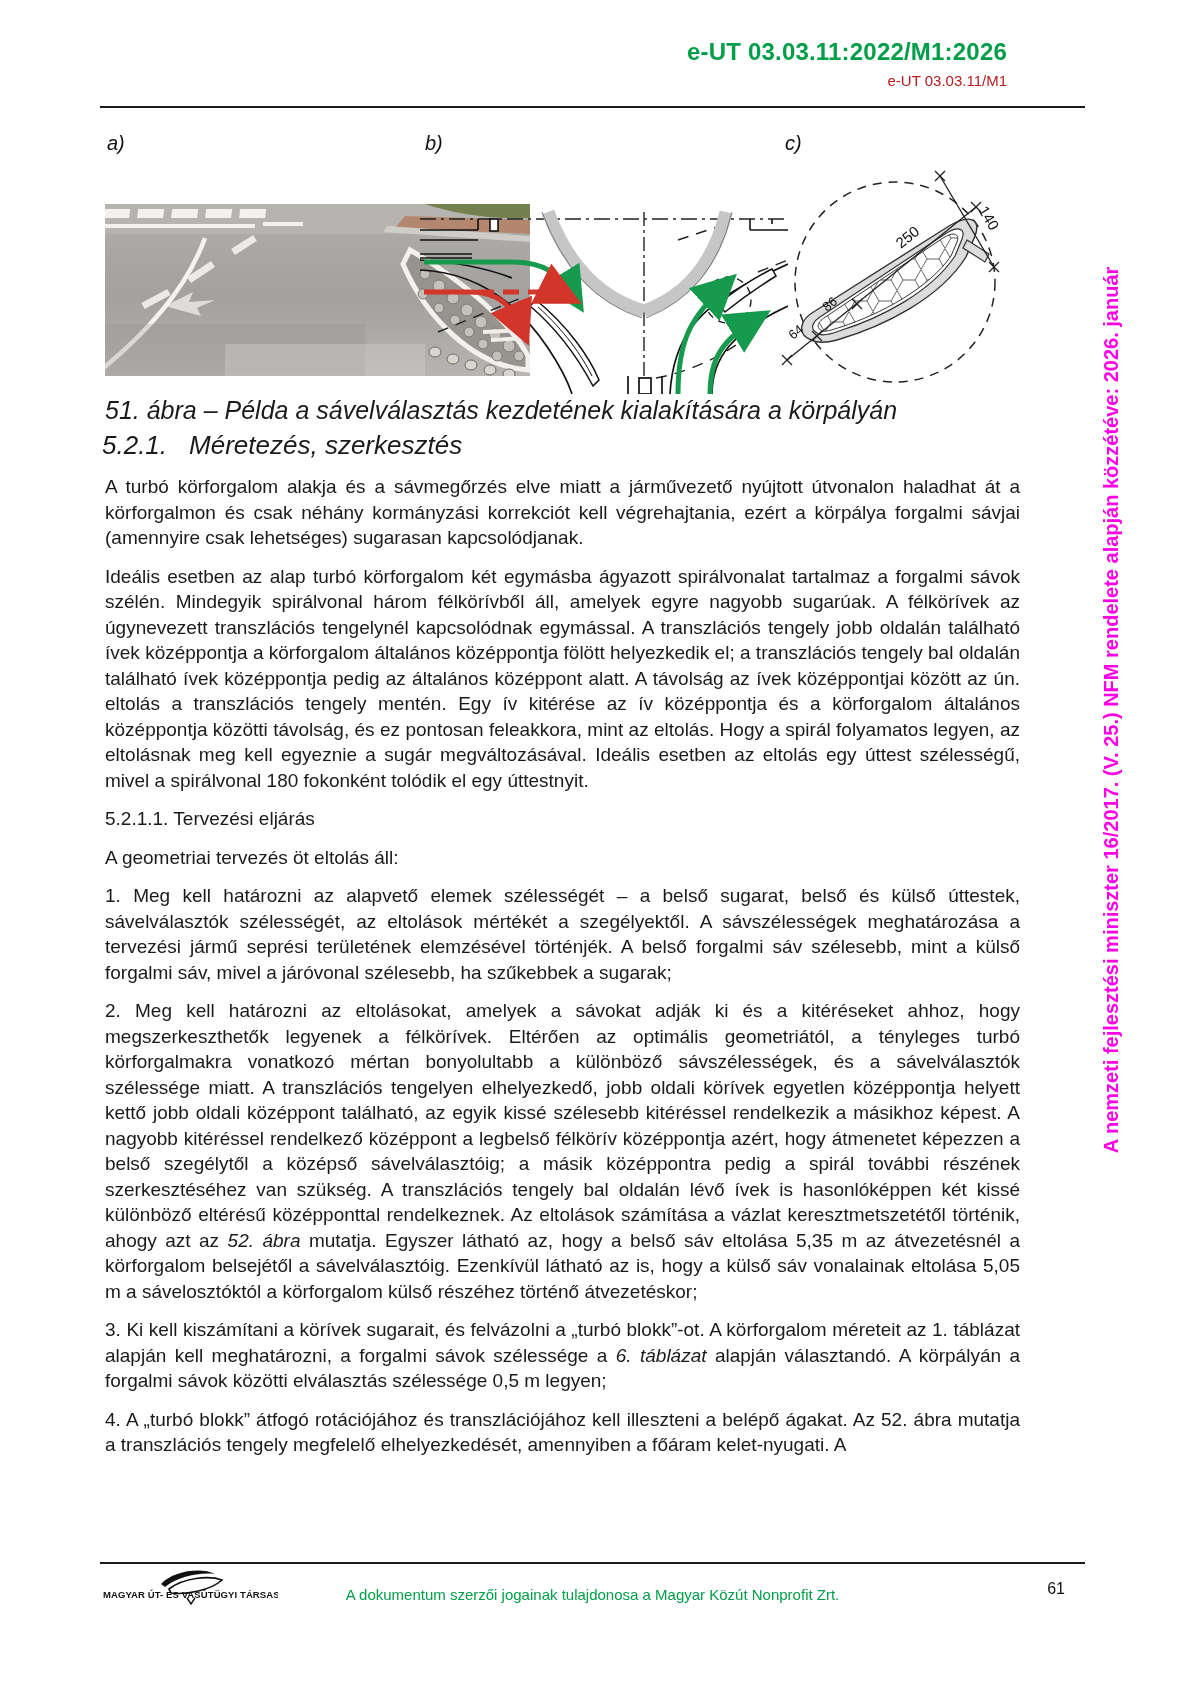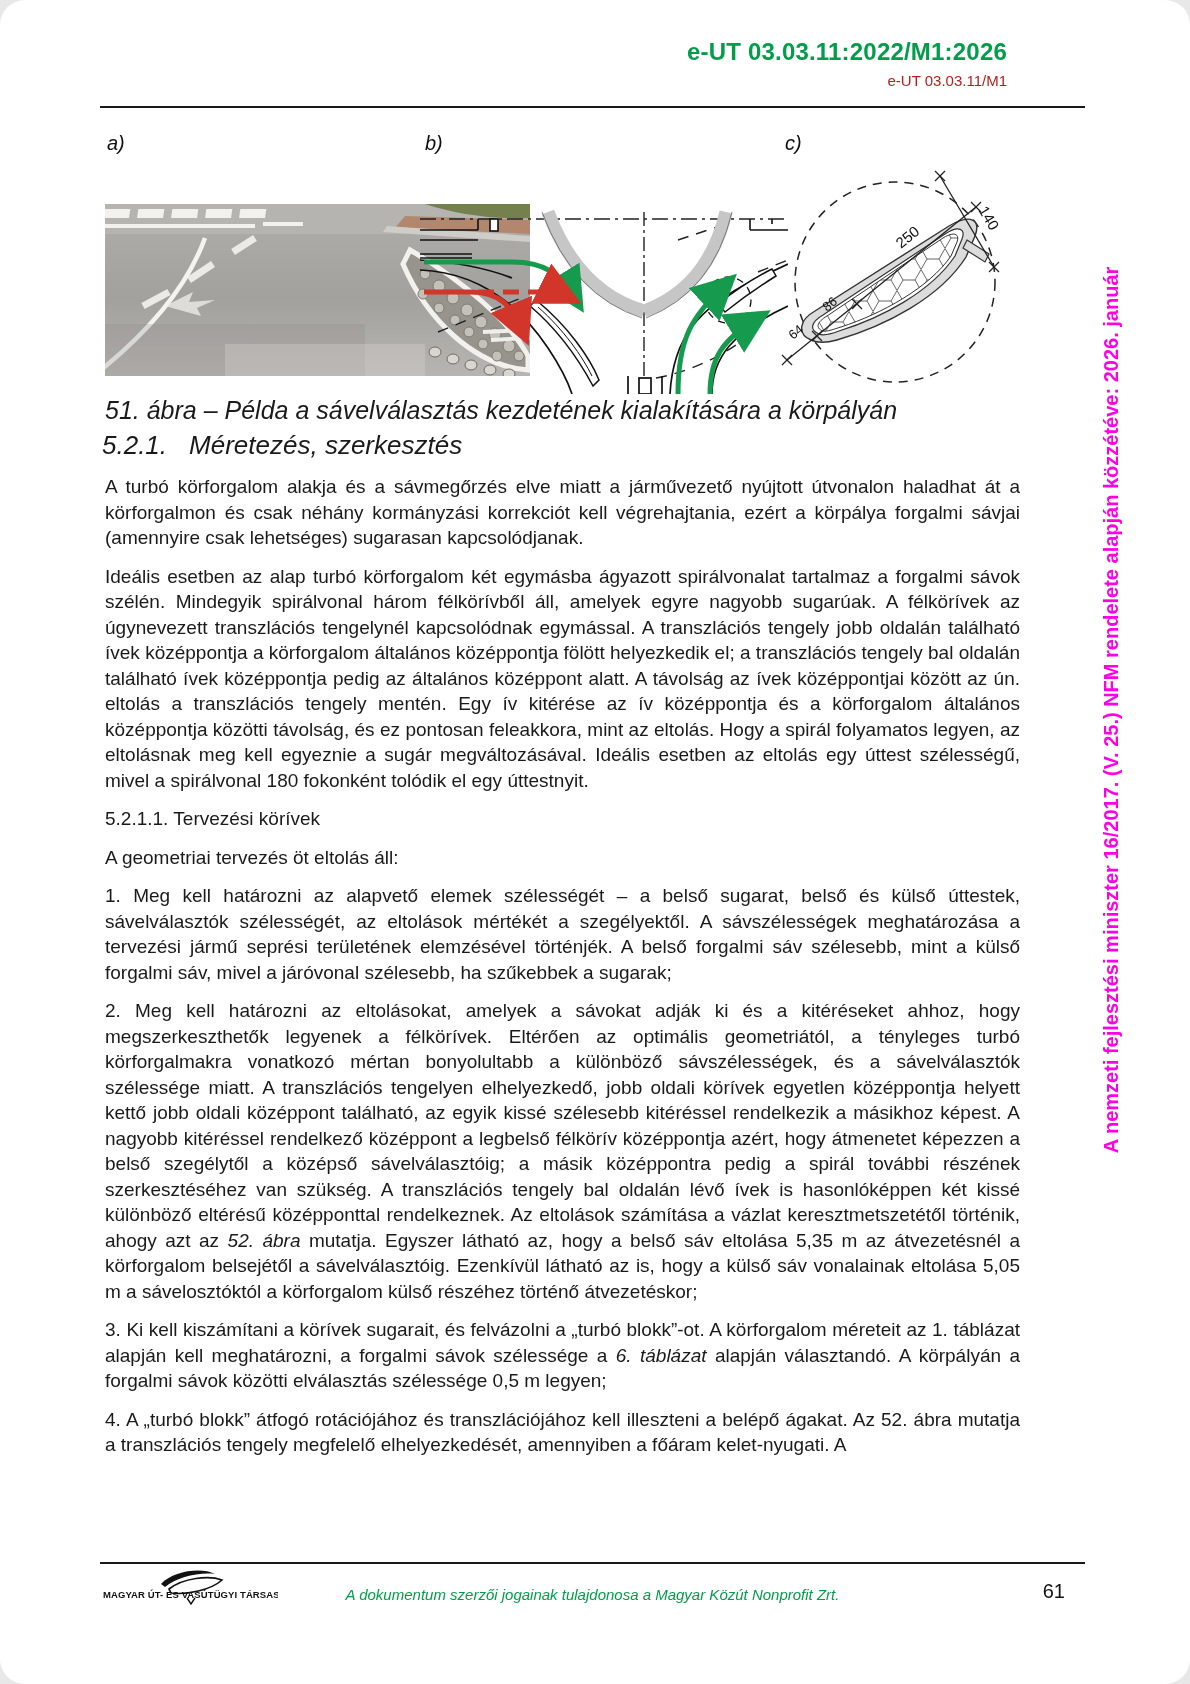--- a/index.html
+++ b/index.html
@@ -4,21 +4,20 @@
 <style>
   html,body{margin:0;padding:0;background:#e8e8e8;}
   .page{
     position:relative;
     width:1190px;height:1684px;
     background:#ffffff;
     margin:0 auto;
     font-family:"Liberation Sans", sans-serif;
     color:#1a1a1a;
     overflow:hidden;
-    border-radius:25px;
   }
   
   .hdr{position:absolute;top:38px;left:100px;width:985px;text-align:right;}
   .hdr .code{color:#009e49;font-weight:bold;font-size:24px;letter-spacing:.2px;padding-right:78px;}
   .hdr .subcode{color:#b91c1c;font-size:15px;margin-top:6px;padding-right:78px;}
   .hdr-rule{position:absolute;top:106px;left:100px;width:985px;height:0;border-top:2.5px solid #1a1a1a;}
   
   .figs{position:absolute;top:132px;left:105px;width:915px;height:262px;}
   .figlab{position:absolute;top:0;font-style:italic;font-size:20px;color:#111;}
   .figlab.a{left:2px}.figlab.b{left:320px}.figlab.c{left:680px}
@@ -37,22 +36,22 @@
   
   .side-rot{
     position:absolute;top:698px;left:552px;width:1120px;height:24px;
     transform:rotate(-90deg);
     text-align:center;font-weight:bold;font-size:20px;white-space:nowrap;
   }
   
   .ftr-rule{position:absolute;top:1562px;left:100px;width:985px;border-top:2.5px solid #1a1a1a;}
   .ftr-logo{position:absolute;top:1568px;left:103px;width:175px;}
   .ftr-copy{position:absolute;top:1586px;left:100px;width:985px;text-align:center;
-    font-style:italic;font-size:15px;color:#009e49;}
-  .ftr-page{position:absolute;top:1580px;left:1005px;width:60px;text-align:right;font-size:20px;color:#111;}
+    font-size:15px;color:#009e49;}
+  .ftr-page{position:absolute;top:1580px;left:1005px;width:60px;text-align:right;font-size:16px;color:#111;}
   svg{display:block;}
 </style>
 </head>
 <body>
 
 <div class="page">
 
   <div class="hdr">
     <div class="code">e-UT 03.03.11:2022/M1:2026</div>
     <div class="subcode">e-UT 03.03.11/M1</div>
@@ -261,21 +260,21 @@
 
   <div class="caption">51. ábra – Példa a sávelválasztás kezdetének kialakítására a körpályán</div>
 
   <div class="h521">
     <span class="num">5.2.1.</span><span>Méretezés, szerkesztés</span>
   </div>
 
   <div class="body">
     <p>A turbó körforgalom alakja és a sávmegőrzés elve miatt a járművezető nyújtott útvonalon haladhat át a körforgalmon és csak néhány kormányzási korrekciót kell végrehajtania, ezért a körpálya forgalmi sávjai (amennyire csak lehetséges) sugarasan kapcsolódjanak.</p>
     <p>Ideális esetben az alap turbó körforgalom két egymásba ágyazott spirálvonalat tartalmaz a forgalmi sávok szélén. Mindegyik spirálvonal három félkörívből áll, amelyek egyre nagyobb sugarúak. A félkörívek az úgynevezett transzlációs tengelynél kapcsolódnak egymással. A transzlációs tengely jobb oldalán található ívek középpontja a körforgalom általános középpontja fölött helyezkedik el; a transzlációs tengely bal oldalán található ívek középpontja pedig az általános középpont alatt. A távolság az ívek középpontjai között az ún. eltolás a transzlációs tengely mentén. Egy ív kitérése az ív középpontja és a körforgalom általános középpontja közötti távolság, és ez pontosan feleakkora, mint az eltolás. Hogy a spirál folyamatos legyen, az eltolásnak meg kell egyeznie a sugár megváltozásával. Ideális esetben az eltolás egy úttest szélességű, mivel a spirálvonal 180 fokonként tolódik el egy úttestnyit.</p>
-    <p class="sub">5.2.1.1. Tervezési körívek</p>
+    <p class="sub">5.2.1.1. Tervezési eljárás</p>
     <p>A geometriai tervezés öt eltolás áll:</p>
     <p><span>1. Meg kell határozni az alapvető elemek szélességét – a belső sugarat, belső és külső úttestek, sávelválasztók szélességét, az eltolások mértékét a szegélyektől. A sávszélességek meghatározása a tervezési jármű seprési területének elemzésével történjék. A belső forgalmi sáv szélesebb, mint a külső forgalmi sáv, mivel a járóvonal szélesebb, ha szűkebbek a sugarak;</span></p>
     <p><span>2. Meg kell határozni az eltolásokat, amelyek a sávokat adják ki és a kitéréseket ahhoz, hogy megszerkeszthetők legyenek a félkörívek. Eltérően az optimális geometriától, a tényleges turbó körforgalmakra vonatkozó mértan bonyolultabb a különböző sávszélességek, és a sávelválasztók szélessége miatt. A transzlációs tengelyen elhelyezkedő, jobb oldali körívek egyetlen középpontja helyett kettő jobb oldali középpont található, az egyik kissé szélesebb kitéréssel rendelkezik a másikhoz képest. A nagyobb kitéréssel rendelkező középpont a legbelső félkörív középpontja azért, hogy átmenetet képezzen a belső szegélytől a középső sávelválasztóig; a másik középpontra pedig a spirál további részének szerkesztéséhez van szükség. A transzlációs tengely bal oldalán lévő ívek is hasonlóképpen két kissé különböző eltérésű középponttal rendelkeznek. Az eltolások számítása a vázlat keresztmetszetétől történik, ahogy azt az </span><span class="it">52. ábra</span><span> mutatja. Egyszer látható az, hogy a belső sáv eltolása 5,35 m az átvezetésnél a körforgalom belsejétől a sávelválasztóig. Ezenkívül látható az is, hogy a külső sáv vonalainak eltolása 5,05 m a sávelosztóktól a körforgalom külső részéhez történő átvezetéskor;</span></p>
     <p><span>3. Ki kell kiszámítani a körívek sugarait, és felvázolni a „turbó blokk”-ot. A körforgalom méreteit az 1. táblázat alapján kell meghatározni, a forgalmi sávok szélessége a </span><span class="it">6. táblázat</span><span> alapján választandó. A körpályán a forgalmi sávok közötti elválasztás szélessége 0,5 m legyen;</span></p>
     <p><span>4. A „turbó blokk” átfogó rotációjához és transzlációjához kell illeszteni a belépő ágakat. Az 52. ábra mutatja a transzlációs tengely megfelelő elhelyezkedését, amennyiben a főáram kelet-nyugati. A</span></p>
   </div>
 
   <div class="side-rot" style="color:#ff00e6">A nemzeti fejlesztési miniszter 16/2017. (V. 25.) NFM rendelete alapján közzétéve: 2026. január</div>
 
   <div class="ftr-rule"></div>

